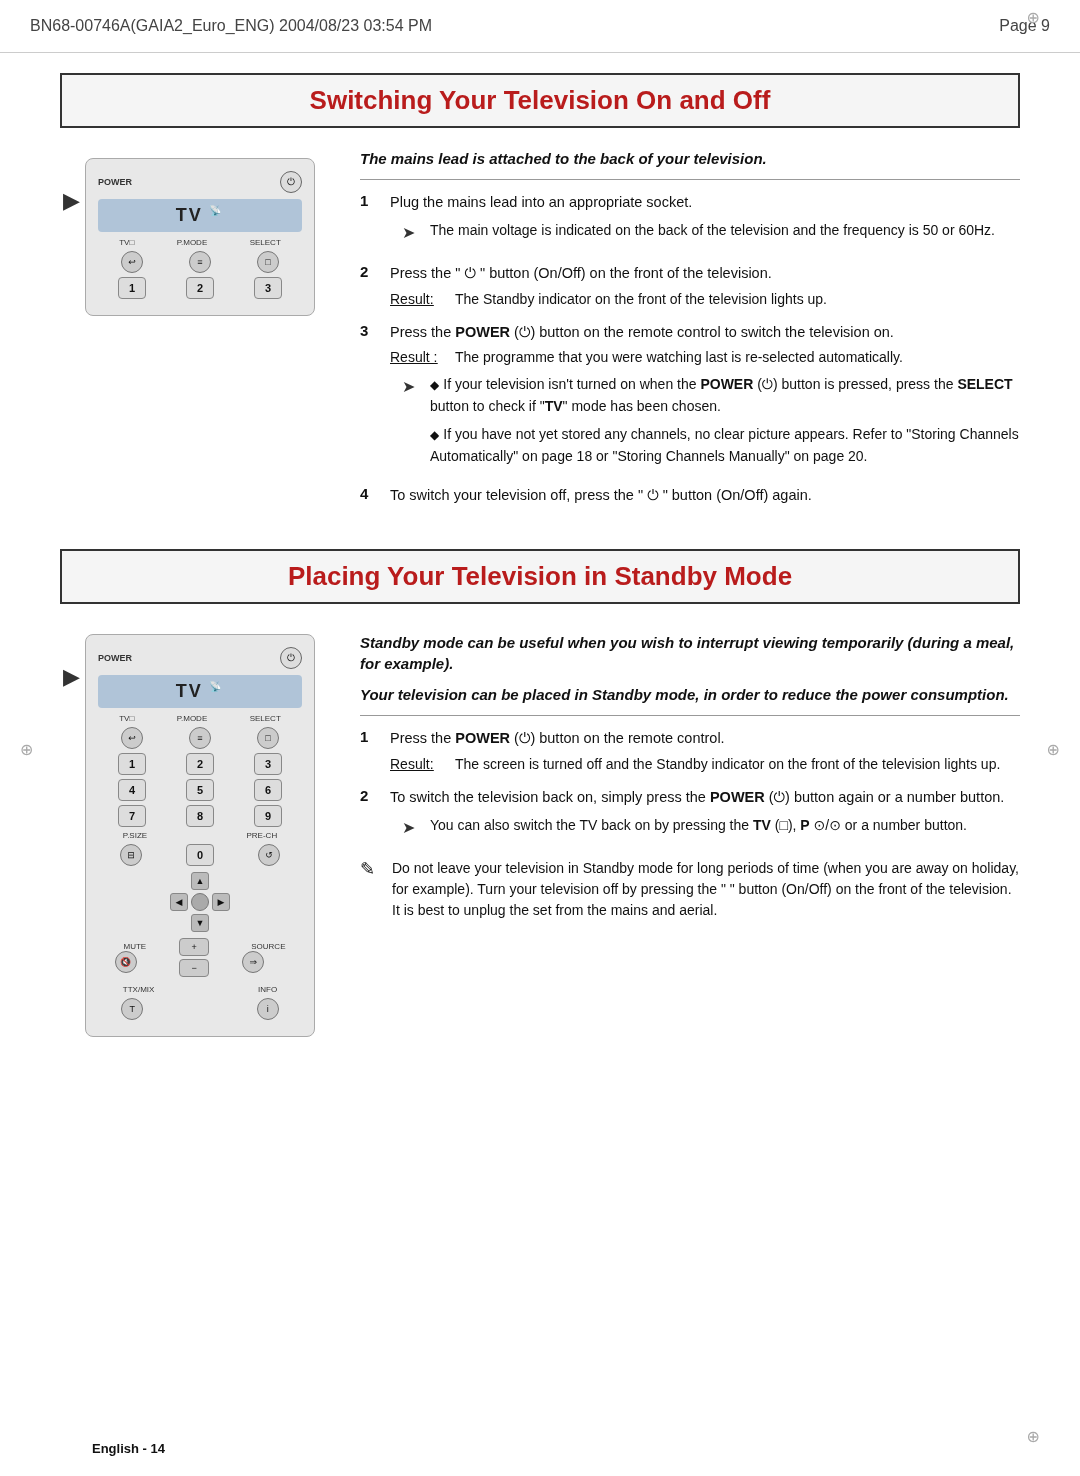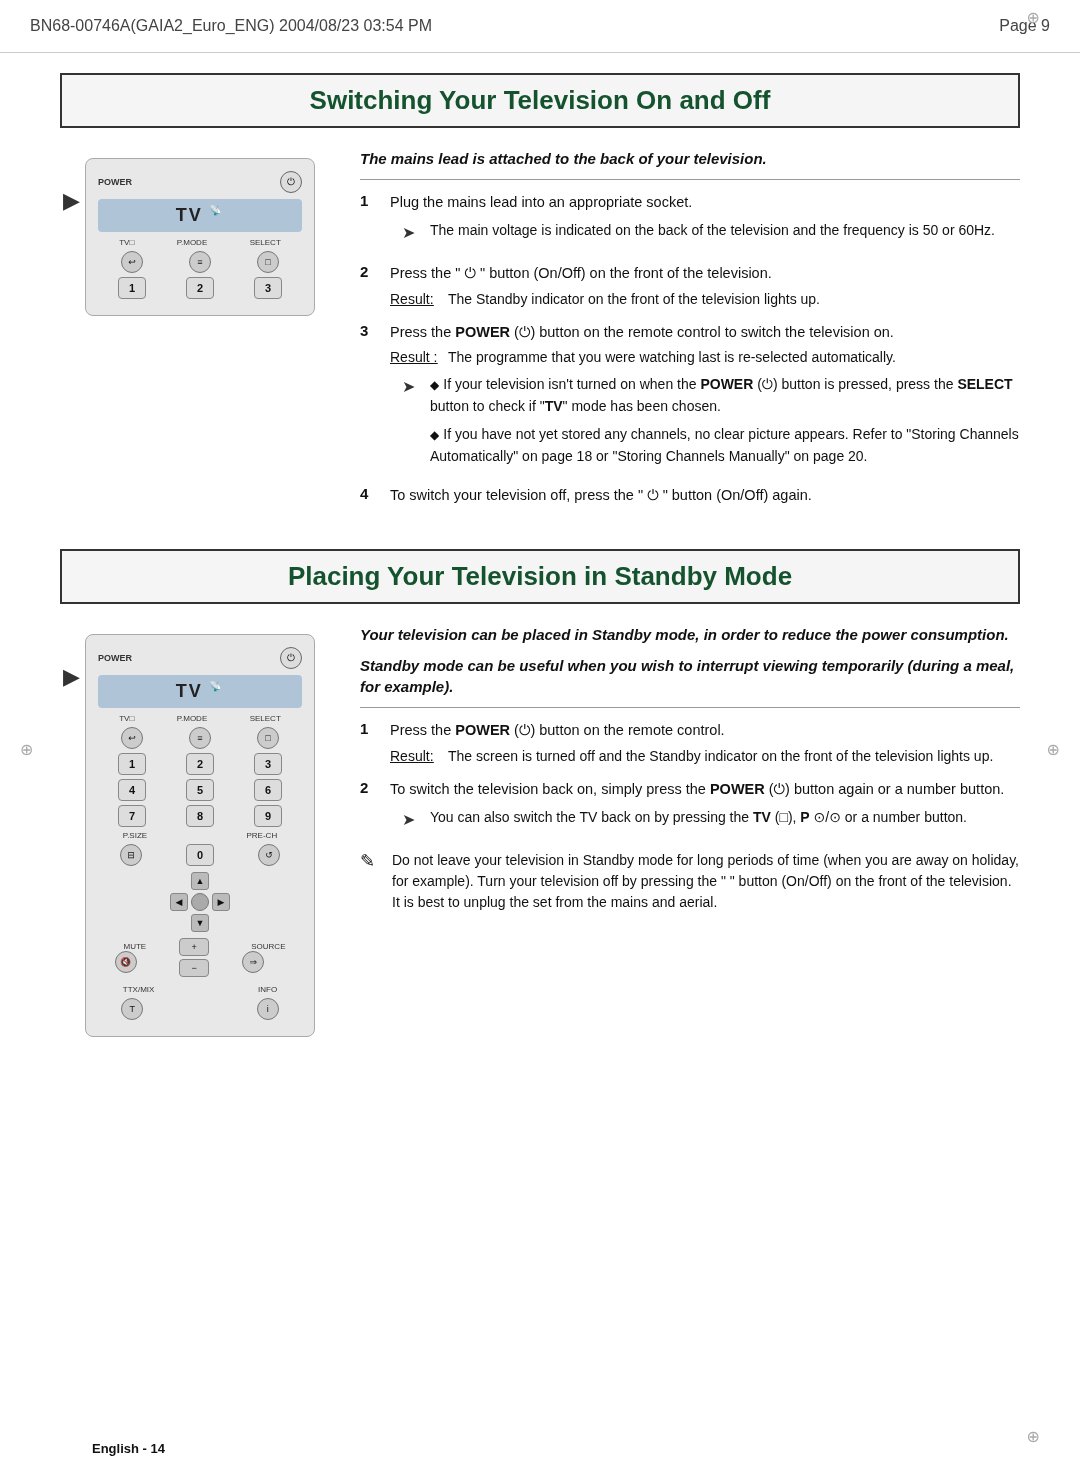--- a/index.html
+++ b/index.html
@@ -33,21 +33,21 @@
     .section-title-box {
       border: 2px solid #333;
       background: #f5f5f5;
       text-align: center;
       padding: 10px 20px;
       margin-bottom: 20px;
     }
     .section-title-box h1 {
       font-size: 26px;
       font-weight: bold;
-      color: #14532d;
+      color: #b91c1c;
     }
 
     
     .section-body {
       display: flex;
       gap: 20px;
       margin-bottom: 30px;
     }
 
     .left-col {
@@ -238,21 +238,21 @@
       font-size: 15px;
       min-width: 18px;
     }
     .step-content {
       flex: 1;
       font-size: 14.5px;
       line-height: 1.5;
     }
     .result-row {
       display: flex;
-      gap: 8px;
+      gap: 15px;
       margin-top: 4px;
       margin-left: 0px;
     }
     .result-label {
       font-size: 14px;
       text-decoration: underline;
       min-width: 50px;
     }
     .result-text {
       font-size: 14px;
@@ -557,22 +557,22 @@
           <div class="remote-row">
             <div class="remote-btn-round">T</div>
             <div style="width:20px;"></div>
             <div class="remote-btn-round">i</div>
           </div>
         </div>
       </div>
     </div>
 
     <div class="right-col">
+      <p class="intro-bold" style="margin-top:8px;">Standby mode can be useful when you wish to interrupt viewing temporarily (during a meal, for example).</p>
       <p class="intro-bold">Your television can be placed in Standby mode, in order to reduce the power consumption.</p>
-      <p class="intro-bold" style="margin-top:8px;">Standby mode can be useful when you wish to interrupt viewing temporarily (during a meal, for example).</p>
       <hr class="divider-line">
 
       <ul class="step-list">
 
         <li class="step-item">
           <span class="step-num">1</span>
           <div class="step-content">
             <span>Press the <strong>POWER</strong> (⏻) button on the remote control.</span>
             <div class="result-row">
               <span class="result-label"><u>Result:</u></span>

